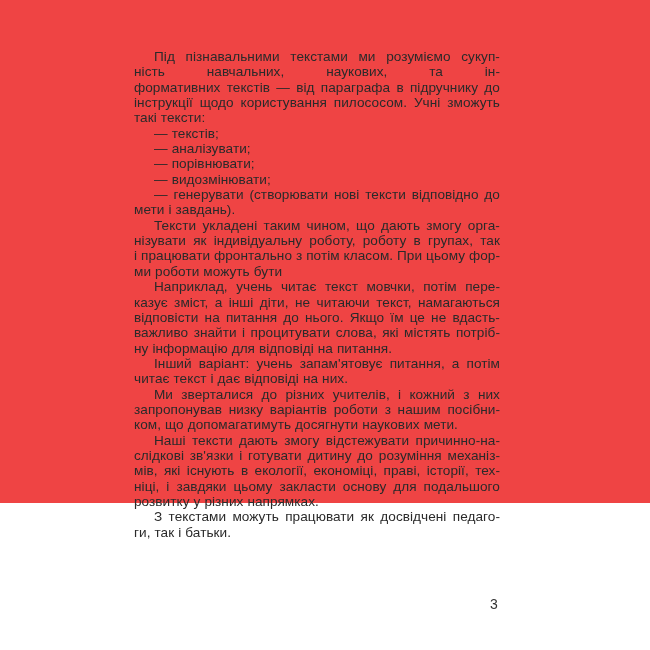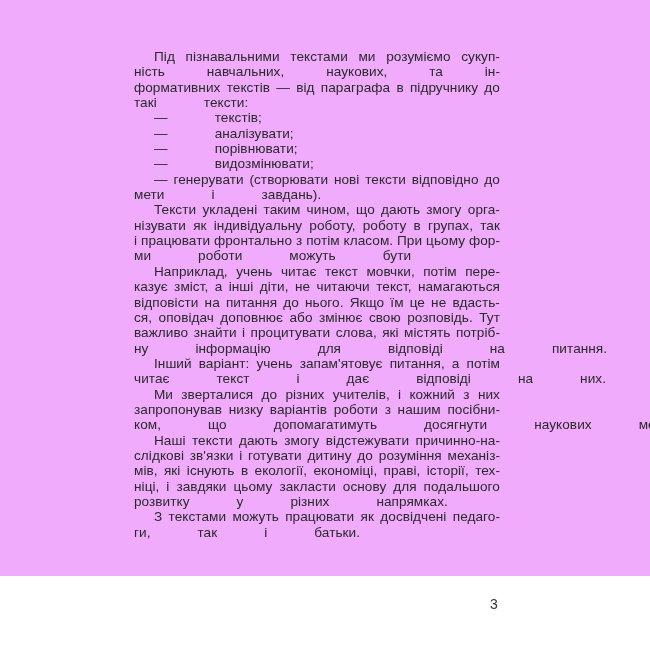--- a/index.html
+++ b/index.html
@@ -1,29 +1,29 @@
 <!DOCTYPE html>
 <html><head>
   <meta charset="utf-8">
   <style>
     html, body { margin: 0; padding: 0; }
     body {
       width: 650px; height: 650px; background: #ffffff; position: relative; overflow: hidden;
     }
     .page {
-      position: absolute; left: 0; top: 0; width: 650px; height: 576px; background: #f0abfc;
+      position: absolute; left: 0; top: 0; width: 650px; height: 503px; background: #ef4444;
     }
     .text-block {
       position: absolute; left: 134px; top: 49px; width: 366px;
       font-family: "Liberation Sans", sans-serif;
       font-size: 13.6px; line-height: 15.35px; color: #2a2a2a;
       letter-spacing: 0.05px;
     }
     .line { white-space: nowrap; height: 15.35px; display: flex; justify-content: space-between; }
-    .line.last { justify-content: flex-start; gap: 43px; }
+    .line.last { justify-content: flex-start; }
     .line.indent { padding-left: 20px; }
     .line .w { display: inline-block; }
     .line.last .w { margin-right: 4px; }
     .page-number {
       position: absolute; left: 490px; top: 596px;
       font-family: "Liberation Sans", sans-serif; font-size: 14px; color: #333;
     }
   </style>
 </head>
 <body>
@@ -47,20 +47,28 @@
       </div>
       <div class="line">
         <span class="w">формативних</span>
         <span class="w">текстів</span>
         <span class="w">—</span>
         <span class="w">від</span>
         <span class="w">параграфа</span>
         <span class="w">в</span>
         <span class="w">підручнику</span>
         <span class="w">до</span>
+      </div>
+      <div class="line">
+        <span class="w">інструкції</span>
+        <span class="w">щодо</span>
+        <span class="w">користування</span>
+        <span class="w">пилососом.</span>
+        <span class="w">Учні</span>
+        <span class="w">зможуть</span>
       </div>
       <div class="line last">
         <span class="w">такі</span>
         <span class="w">тексти:</span>
       </div>
       <div class="line indent last">
         <span class="w">—</span>
         <span class="w">текстів;</span>
       </div>
       <div class="line indent last">
@@ -152,30 +160,20 @@
         <span class="w">питання</span>
         <span class="w">до</span>
         <span class="w">нього.</span>
         <span class="w">Якщо</span>
         <span class="w">їм</span>
         <span class="w">це</span>
         <span class="w">не</span>
         <span class="w">вдасть-</span>
       </div>
       <div class="line">
-        <span class="w">ся,</span>
-        <span class="w">оповідач</span>
-        <span class="w">доповнює</span>
-        <span class="w">або</span>
-        <span class="w">змінює</span>
-        <span class="w">свою</span>
-        <span class="w">розповідь.</span>
-        <span class="w">Тут</span>
-      </div>
-      <div class="line">
         <span class="w">важливо</span>
         <span class="w">знайти</span>
         <span class="w">і</span>
         <span class="w">процитувати</span>
         <span class="w">слова,</span>
         <span class="w">які</span>
         <span class="w">містять</span>
         <span class="w">потріб-</span>
       </div>
       <div class="line last">

